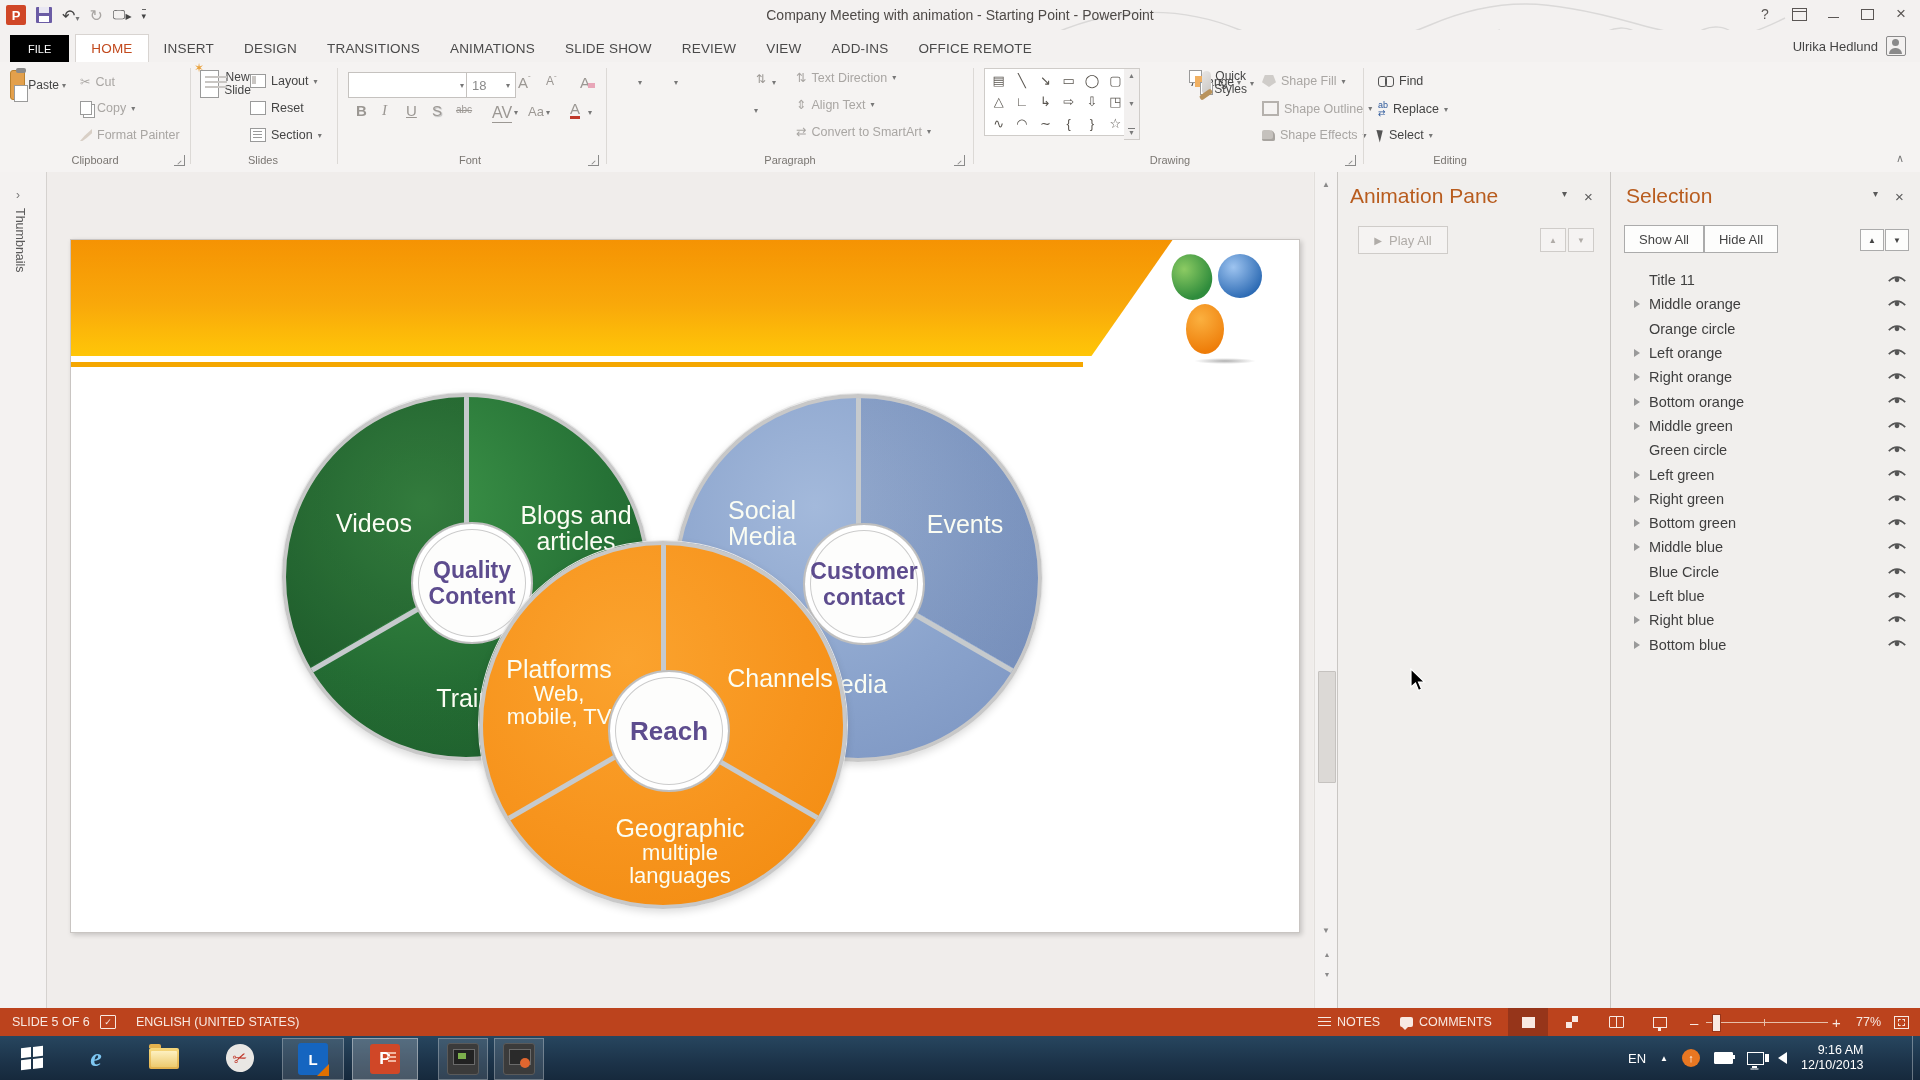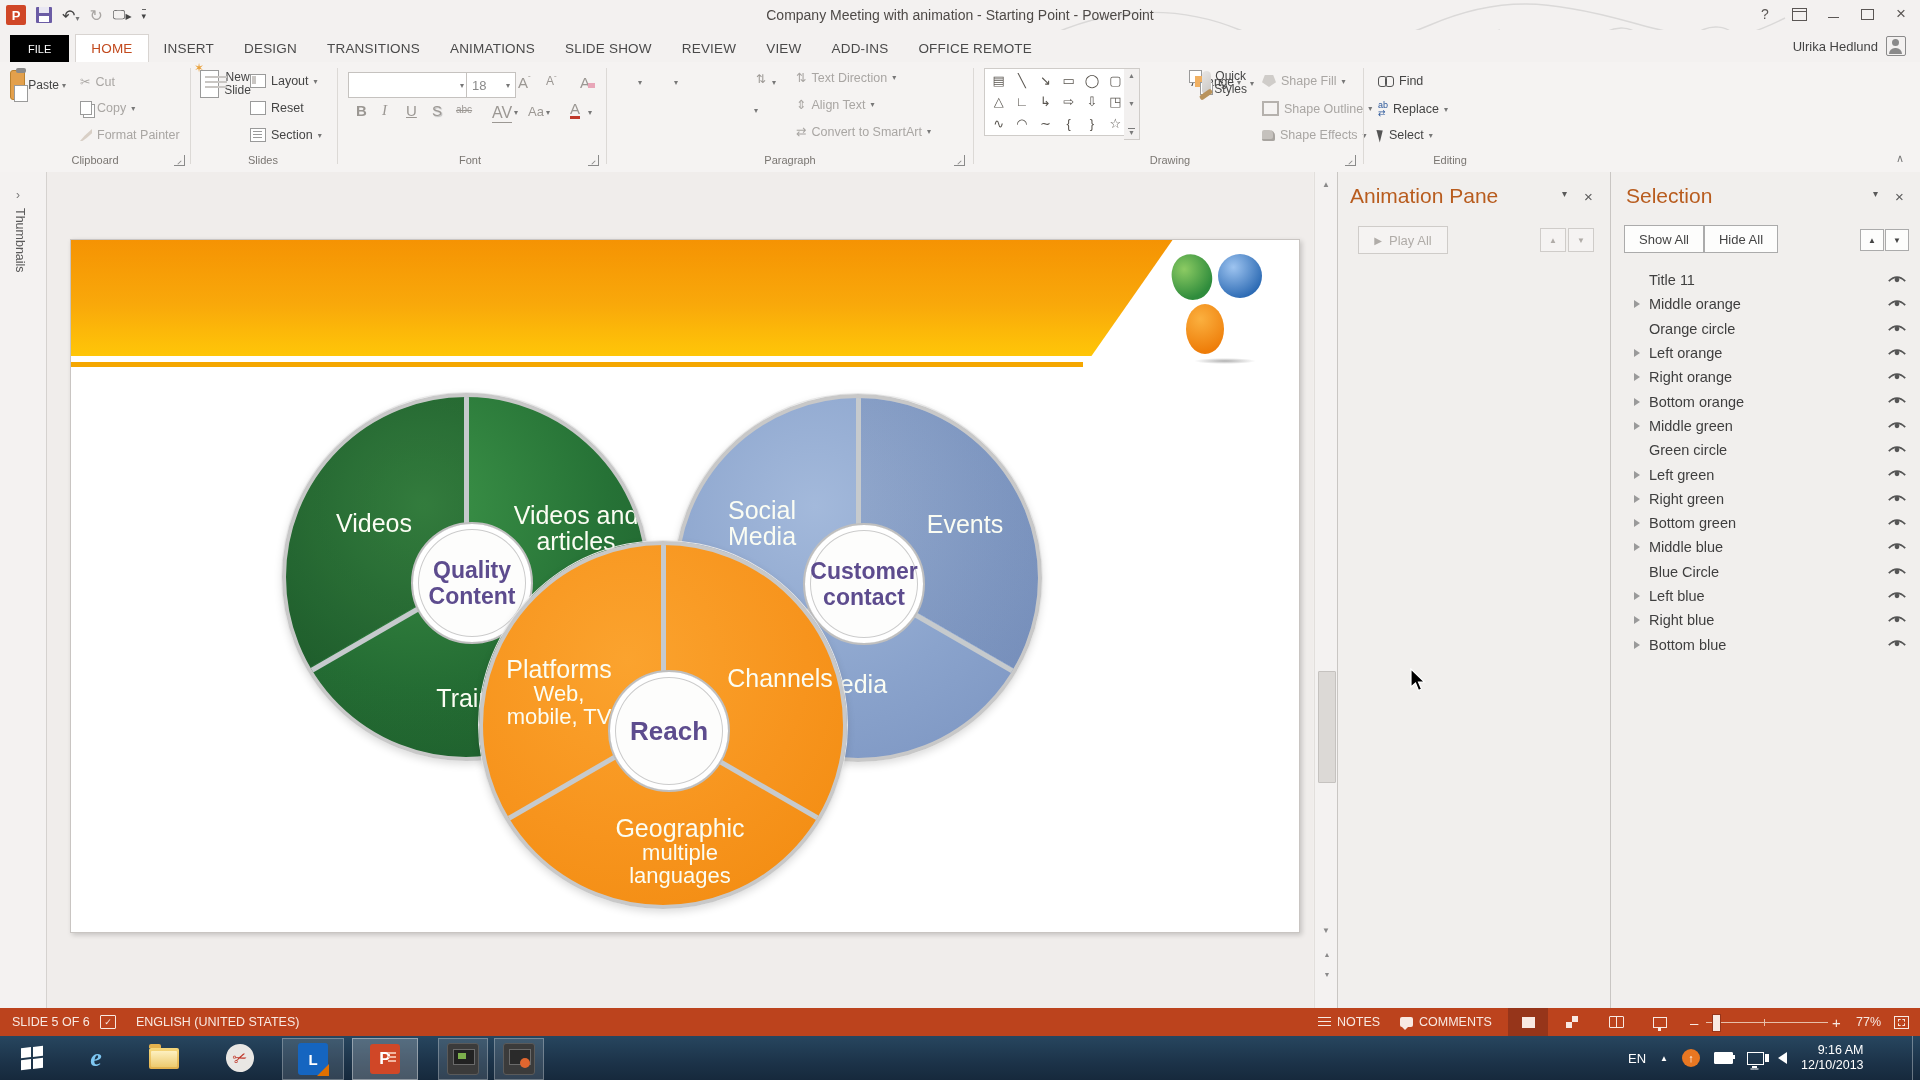--- a/index.html
+++ b/index.html
@@ -479,21 +479,21 @@
           <span class="petal" style="left:28px;top:104px;width:62px;height:6px;background:radial-gradient(ellipse at center,rgba(110,110,110,.55),rgba(0,0,0,0) 70%);"></span>
         </div>
 
         <div class="circle g-main" style="left:211px;top:153px;z-index:1;">
           <div class="g-shade"></div>
           <div class="spoke" style="transform:rotate(0deg);"></div>
           <div class="spoke" style="transform:rotate(120deg);"></div>
           <div class="spoke" style="transform:rotate(240deg);"></div>
           <div class="clabel" style="left:88px;top:126px;">Videos</div>
           <div class="clabel" style="left:290px;top:131px;">
-            <div>Videos and</div>
+            <div>Blogs and</div>
               <div>articles</div>
           </div>
           <div class="clabel" style="left:195px;top:301px;">Training</div>
           <div class="ccenter" style="font-size:23px;line-height:26px;">
             <span>Quality</span>
               <span>Content</span>
           </div>
         </div>
 
         <div class="circle b-main" style="left:603px;top:154px;z-index:1;">

